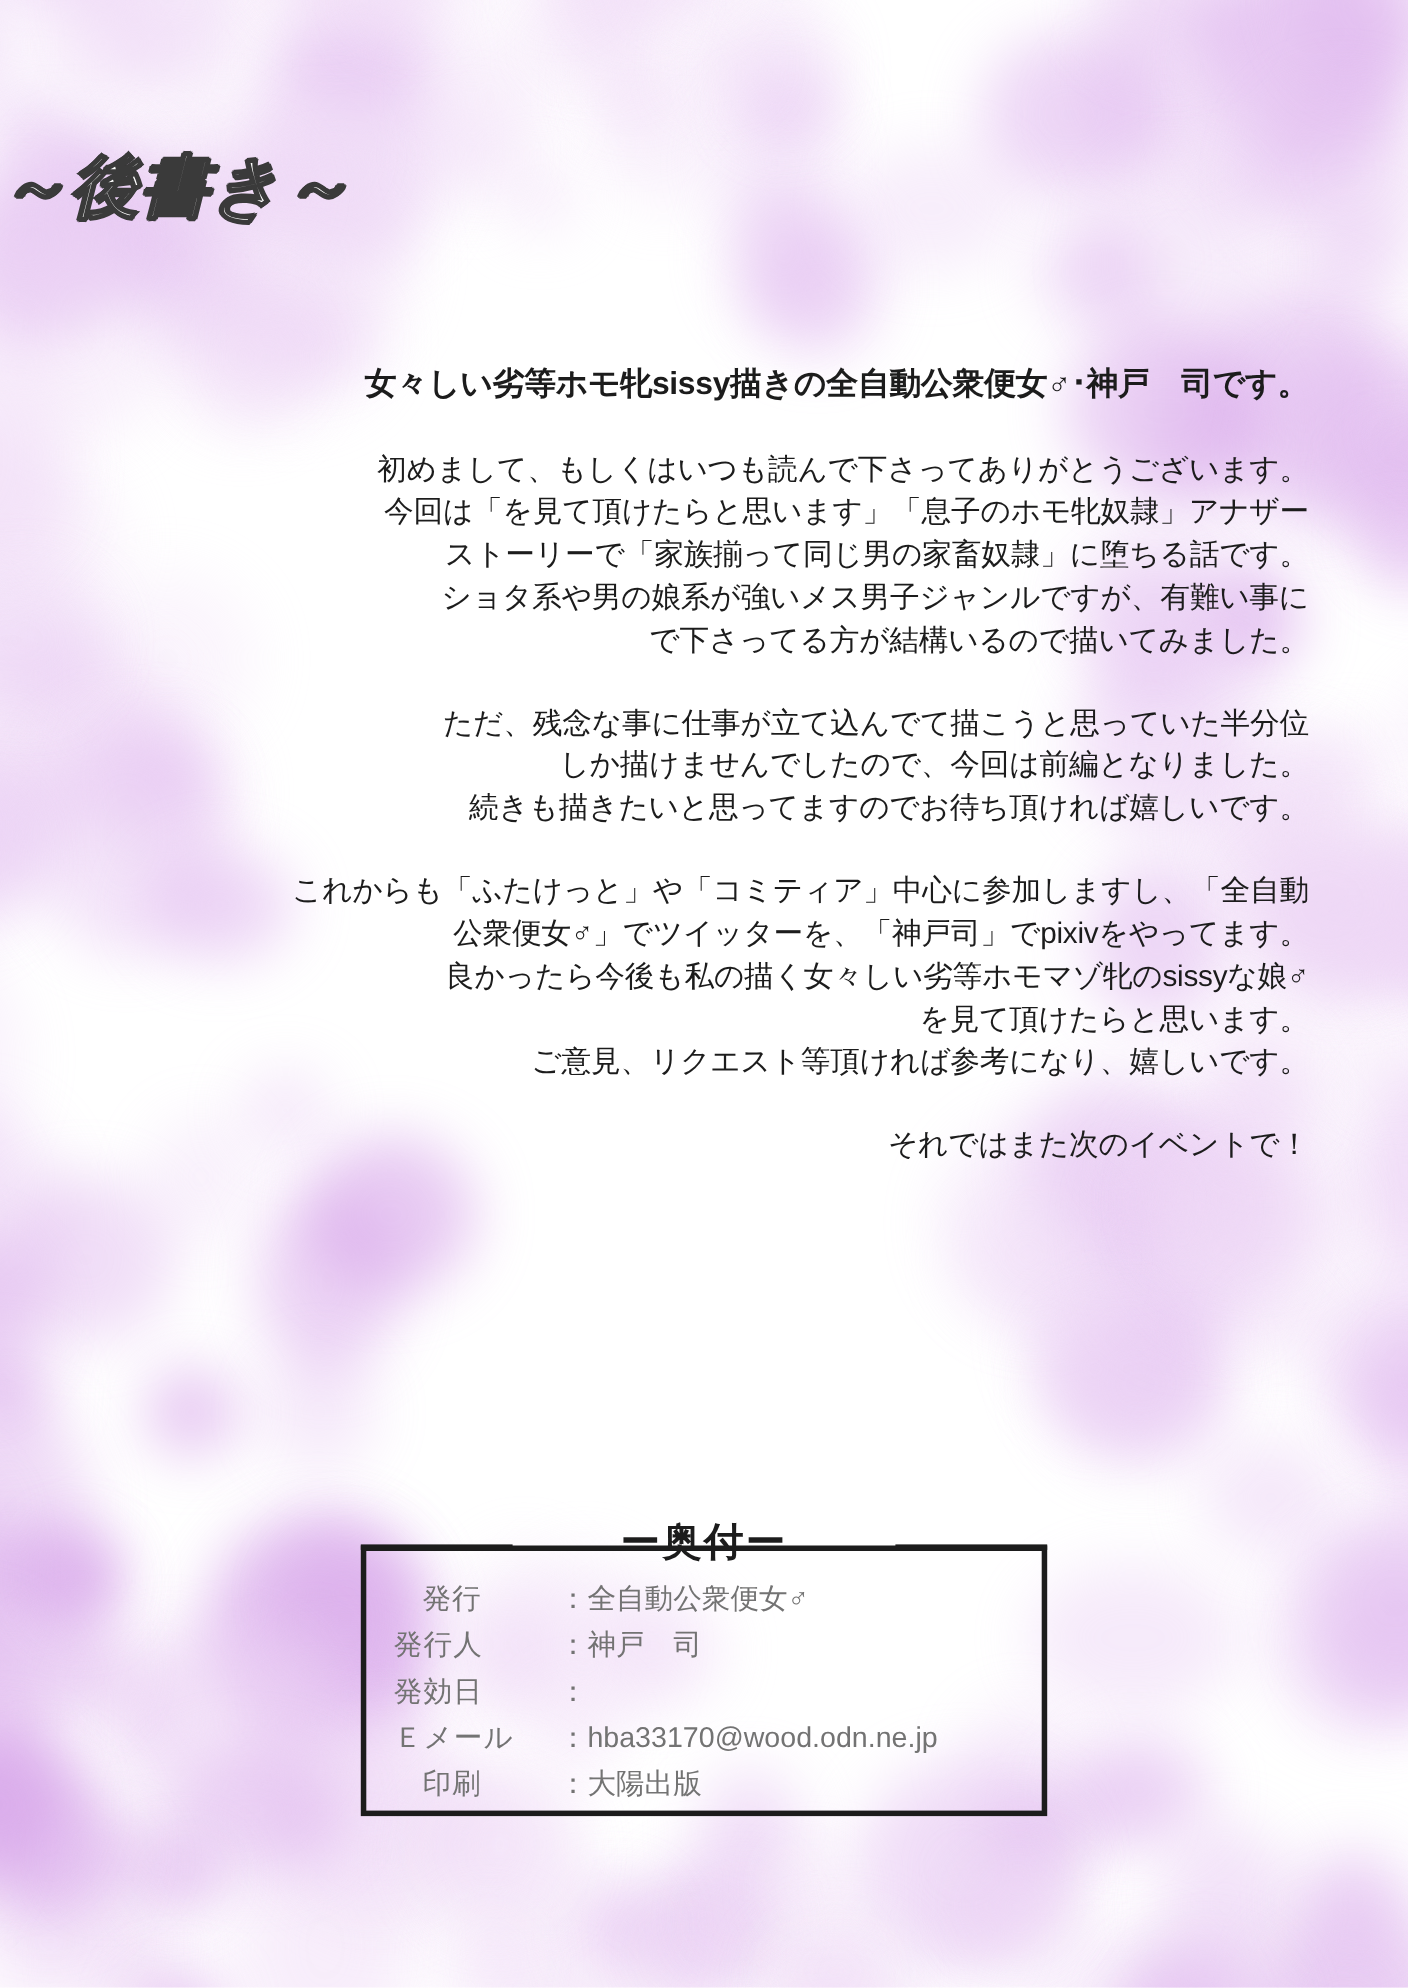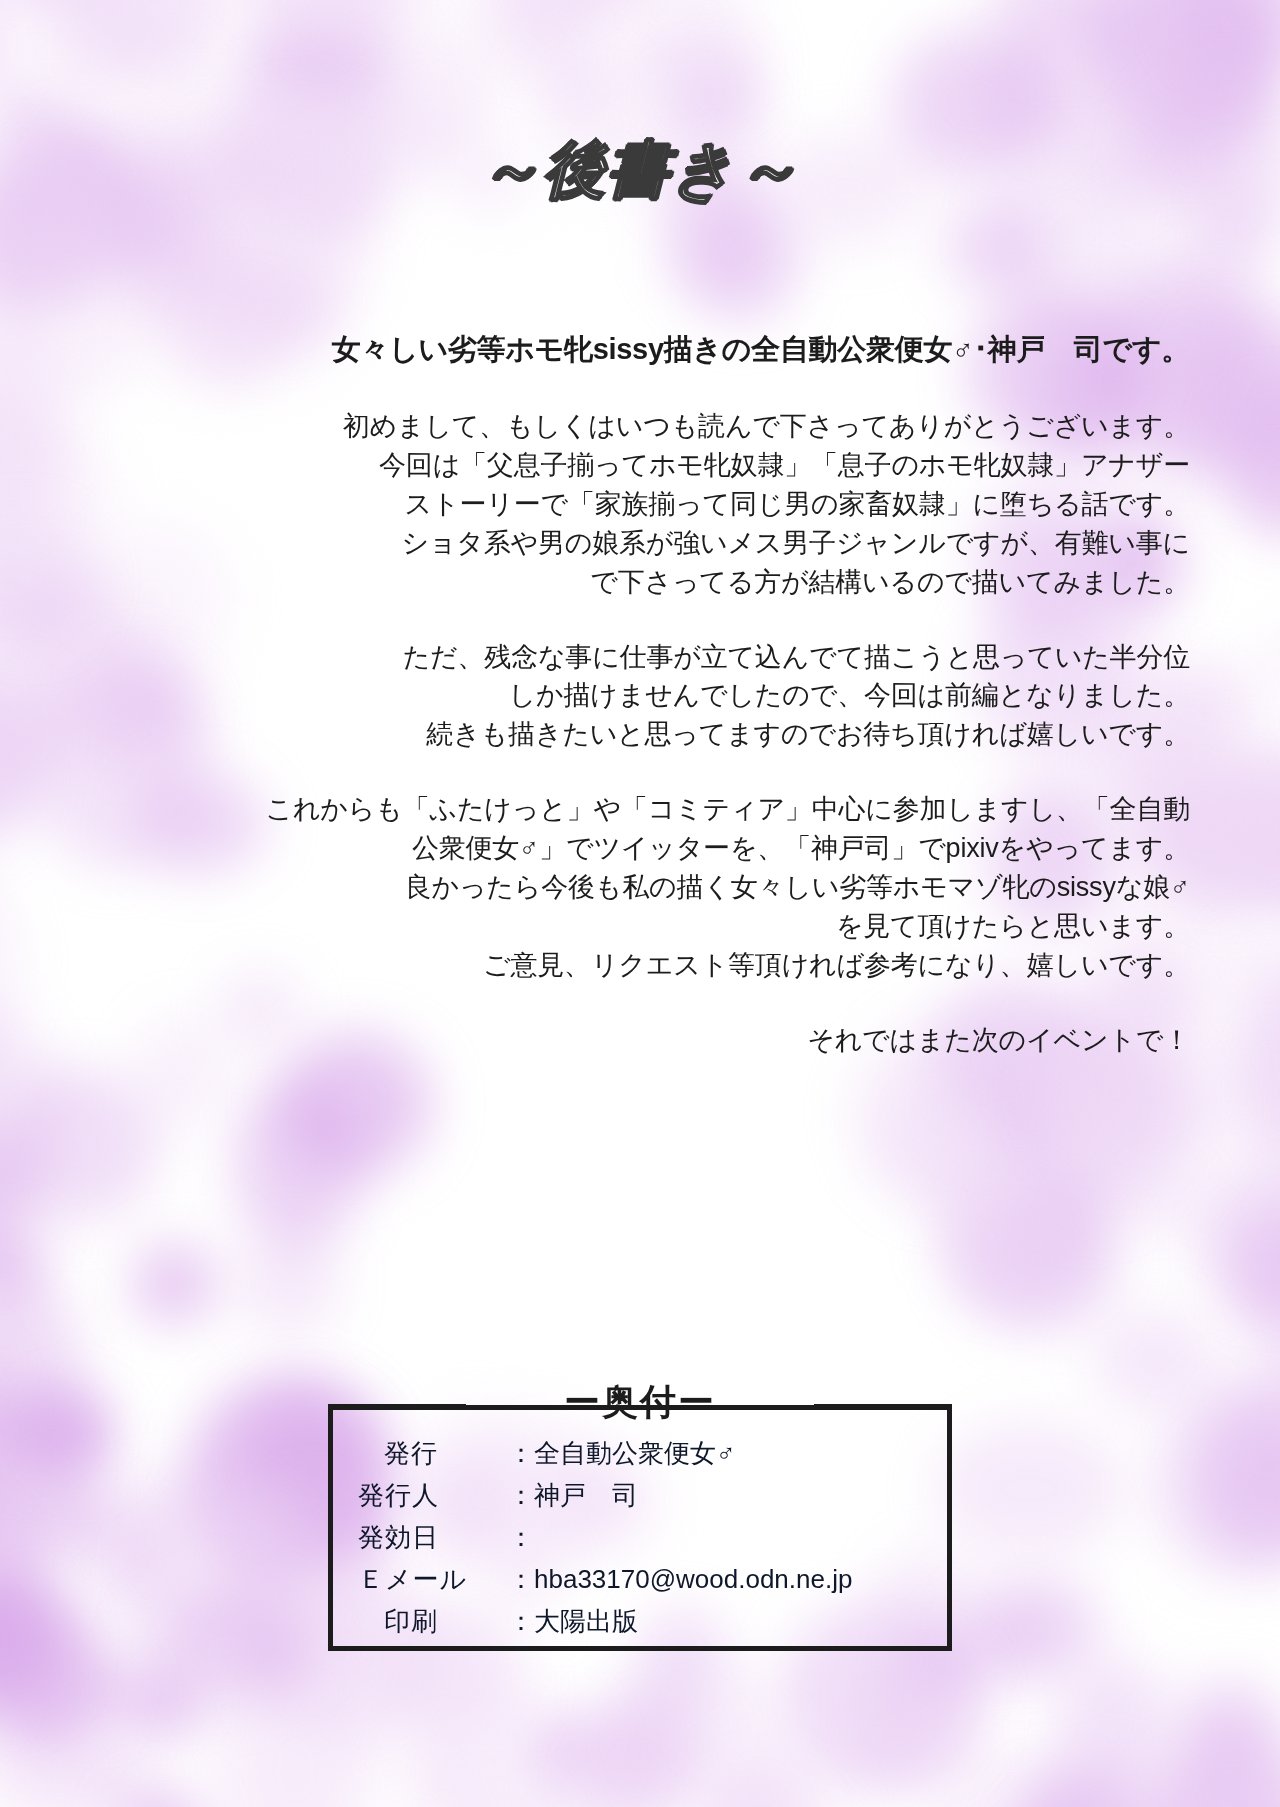--- a/index.html
+++ b/index.html
@@ -40,21 +40,20 @@
     width: 1280px;
     height: 1807px;
   }
 
   
   .title {
     position: absolute;
     top: 128px;
     left: 0;
     width: 1280px;
-    text-align: center;
     font-family: "DejaVu Serif", "Liberation Serif", serif;
     font-size: 62px;
     font-weight: bold;
     font-style: italic;
     letter-spacing: 2px;
     color: #ffffff;
     -webkit-text-stroke: 2px #3a3a3a;
     text-shadow:
       2px 0 0 #3a3a3a, -2px 0 0 #3a3a3a,
       0 2px 0 #3a3a3a, 0 -2px 0 #3a3a3a;
@@ -142,21 +141,21 @@
     top: 44px;
     width: 624px;
     padding: 0 30px;
     box-sizing: border-box;
   }
   .crow {
     display: flex;
     align-items: baseline;
     font-size: 26px;
     line-height: 1.62;
-    color: #0f172a;
+    color: #737373;
     white-space: nowrap;
   }
   .crow .lbl {
     width: 150px;
     text-align: left;
     letter-spacing: 1px;
   }
   .crow .lbl.indent { text-indent: 26px; }
   .crow .sep { width: 26px; text-align: center; }
   .crow .val { flex: 1; }
@@ -387,21 +386,21 @@
 
 <div id="page">
 
   <div class="title">～後書き～</div>
 
   <div class="body-block">
     <p class="lead">女々しい劣等ホモ牝sissy描きの全自動公衆便女♂･神戸　司です。</p>
 
     <p class="para">
       <span class="ln">初めまして、もしくはいつも読んで下さってありがとうございます。</span>
-      <span class="ln">今回は「父息子揃ってホモ牝奴隷」「息子のホモ牝奴隷」アナザー</span>
+      <span class="ln">今回は「を見て頂けたらと思います」「息子のホモ牝奴隷」アナザー</span>
       <span class="ln">ストーリーで「家族揃って同じ男の家畜奴隷」に堕ちる話です。</span>
       <span class="ln">ショタ系や男の娘系が強いメス男子ジャンルですが、有難い事に</span>
       <span class="ln">で下さってる方が結構いるので描いてみました。</span>
     </p>
 
     <p class="para">
       <span class="ln">ただ、残念な事に仕事が立て込んでて描こうと思っていた半分位</span>
       <span class="ln">しか描けませんでしたので、今回は前編となりました。</span>
       <span class="ln">続きも描きたいと思ってますのでお待ち頂ければ嬉しいです。</span>
     </p>

